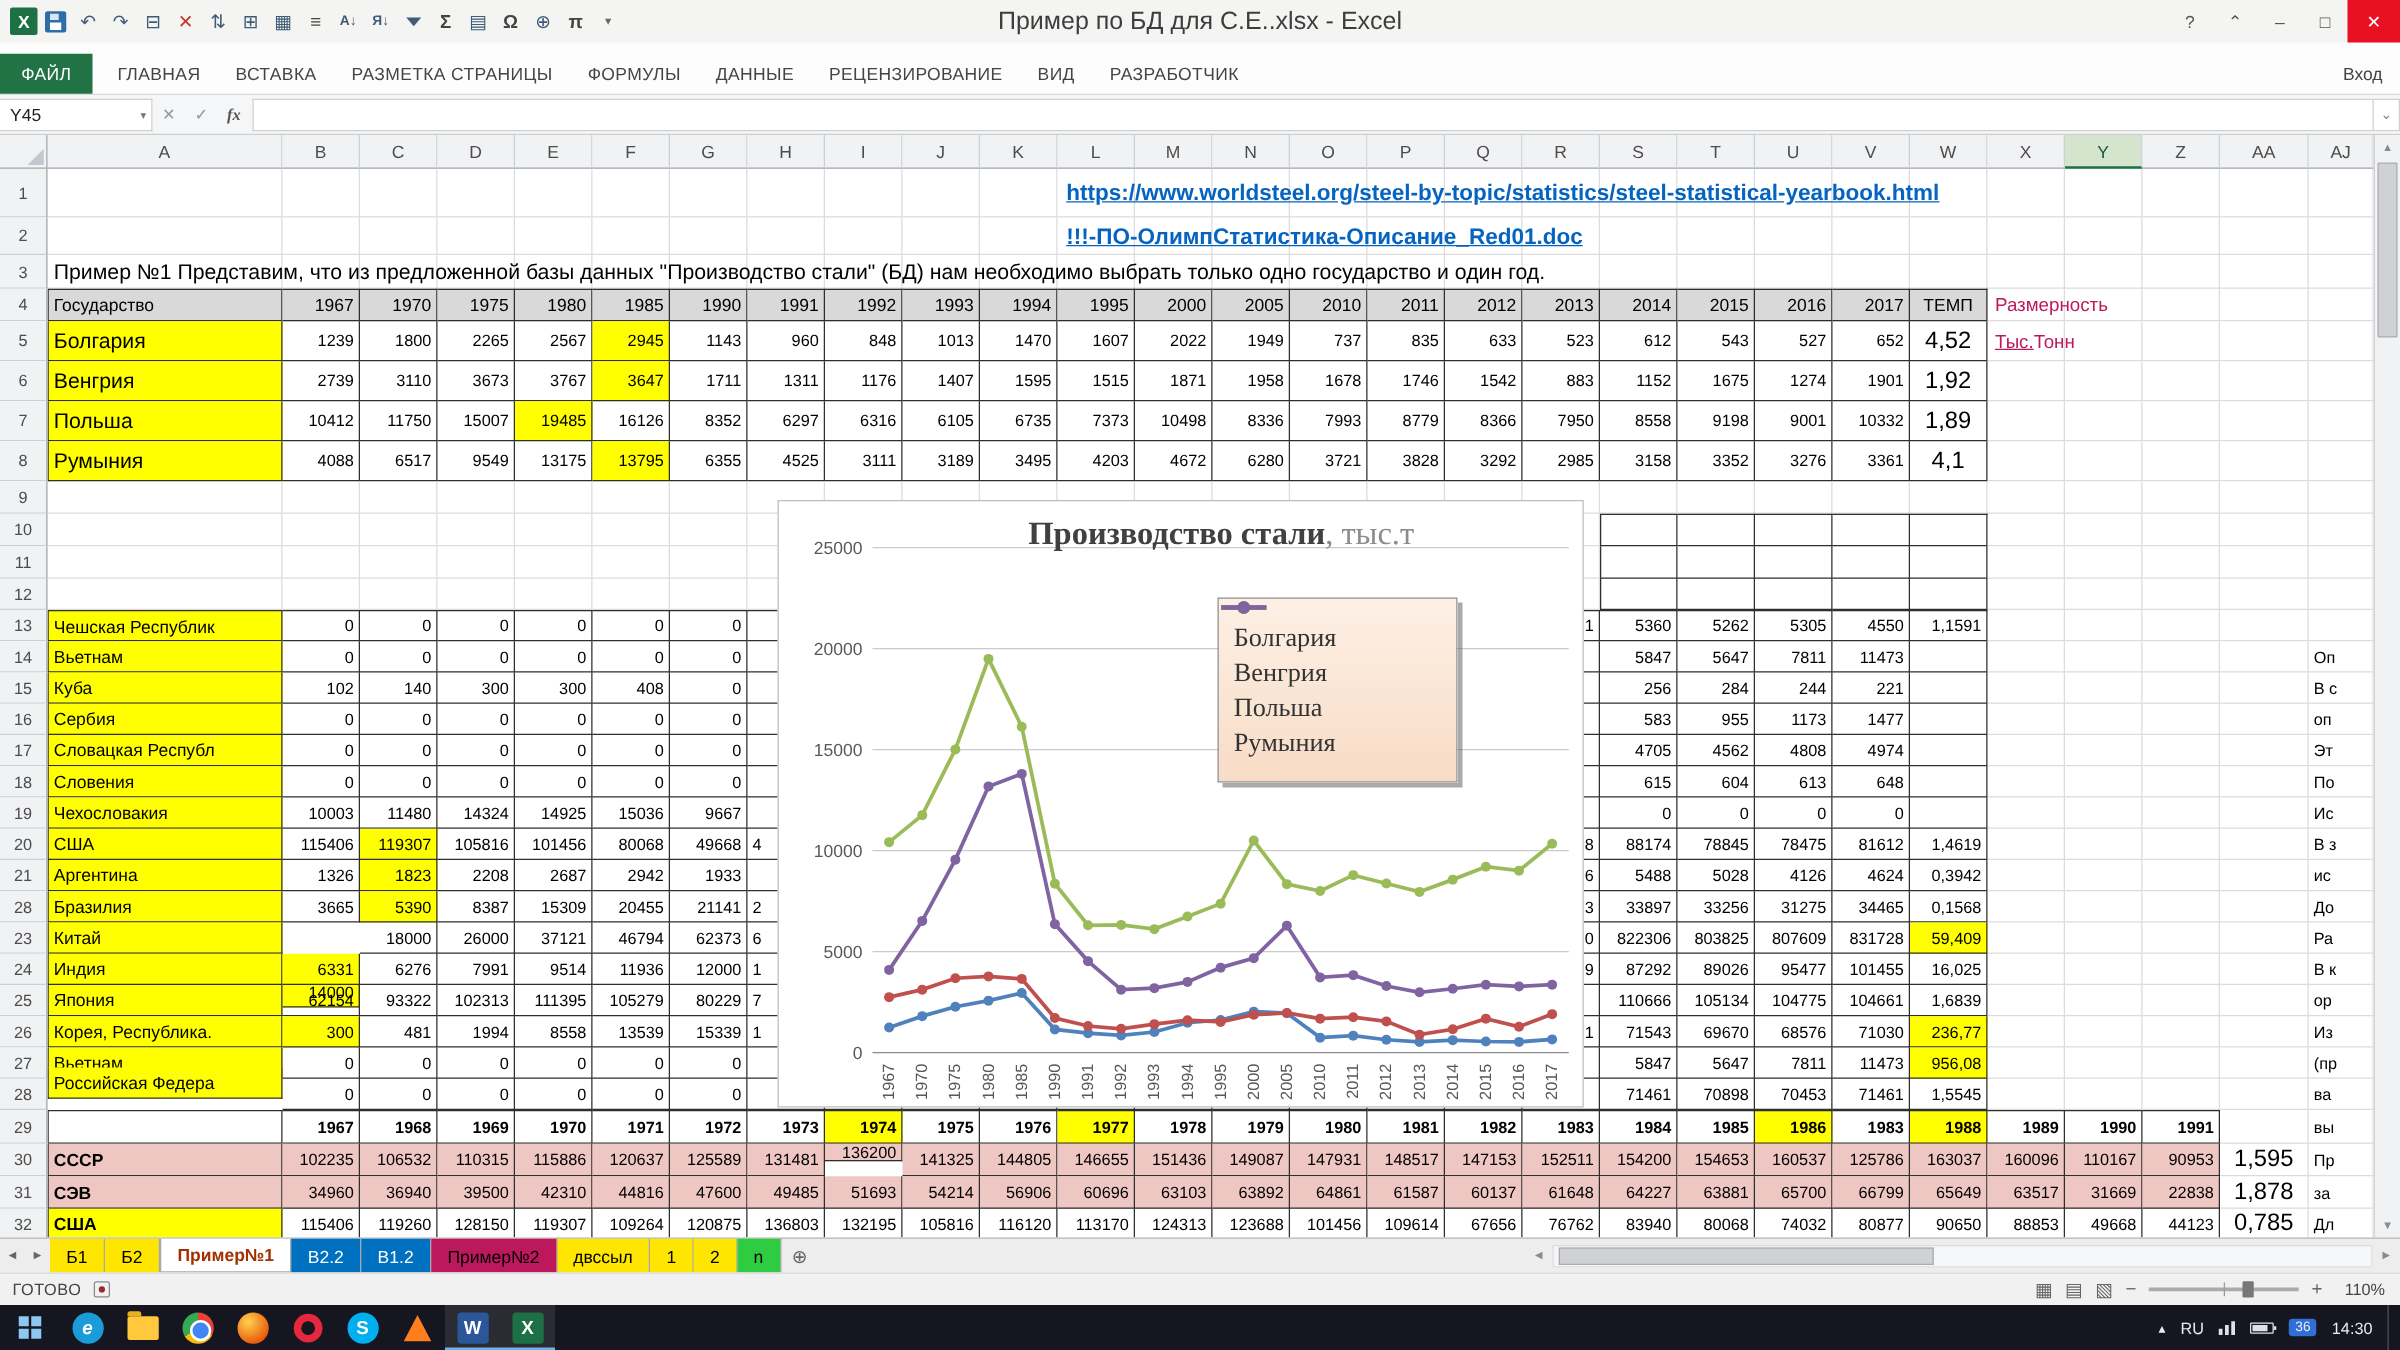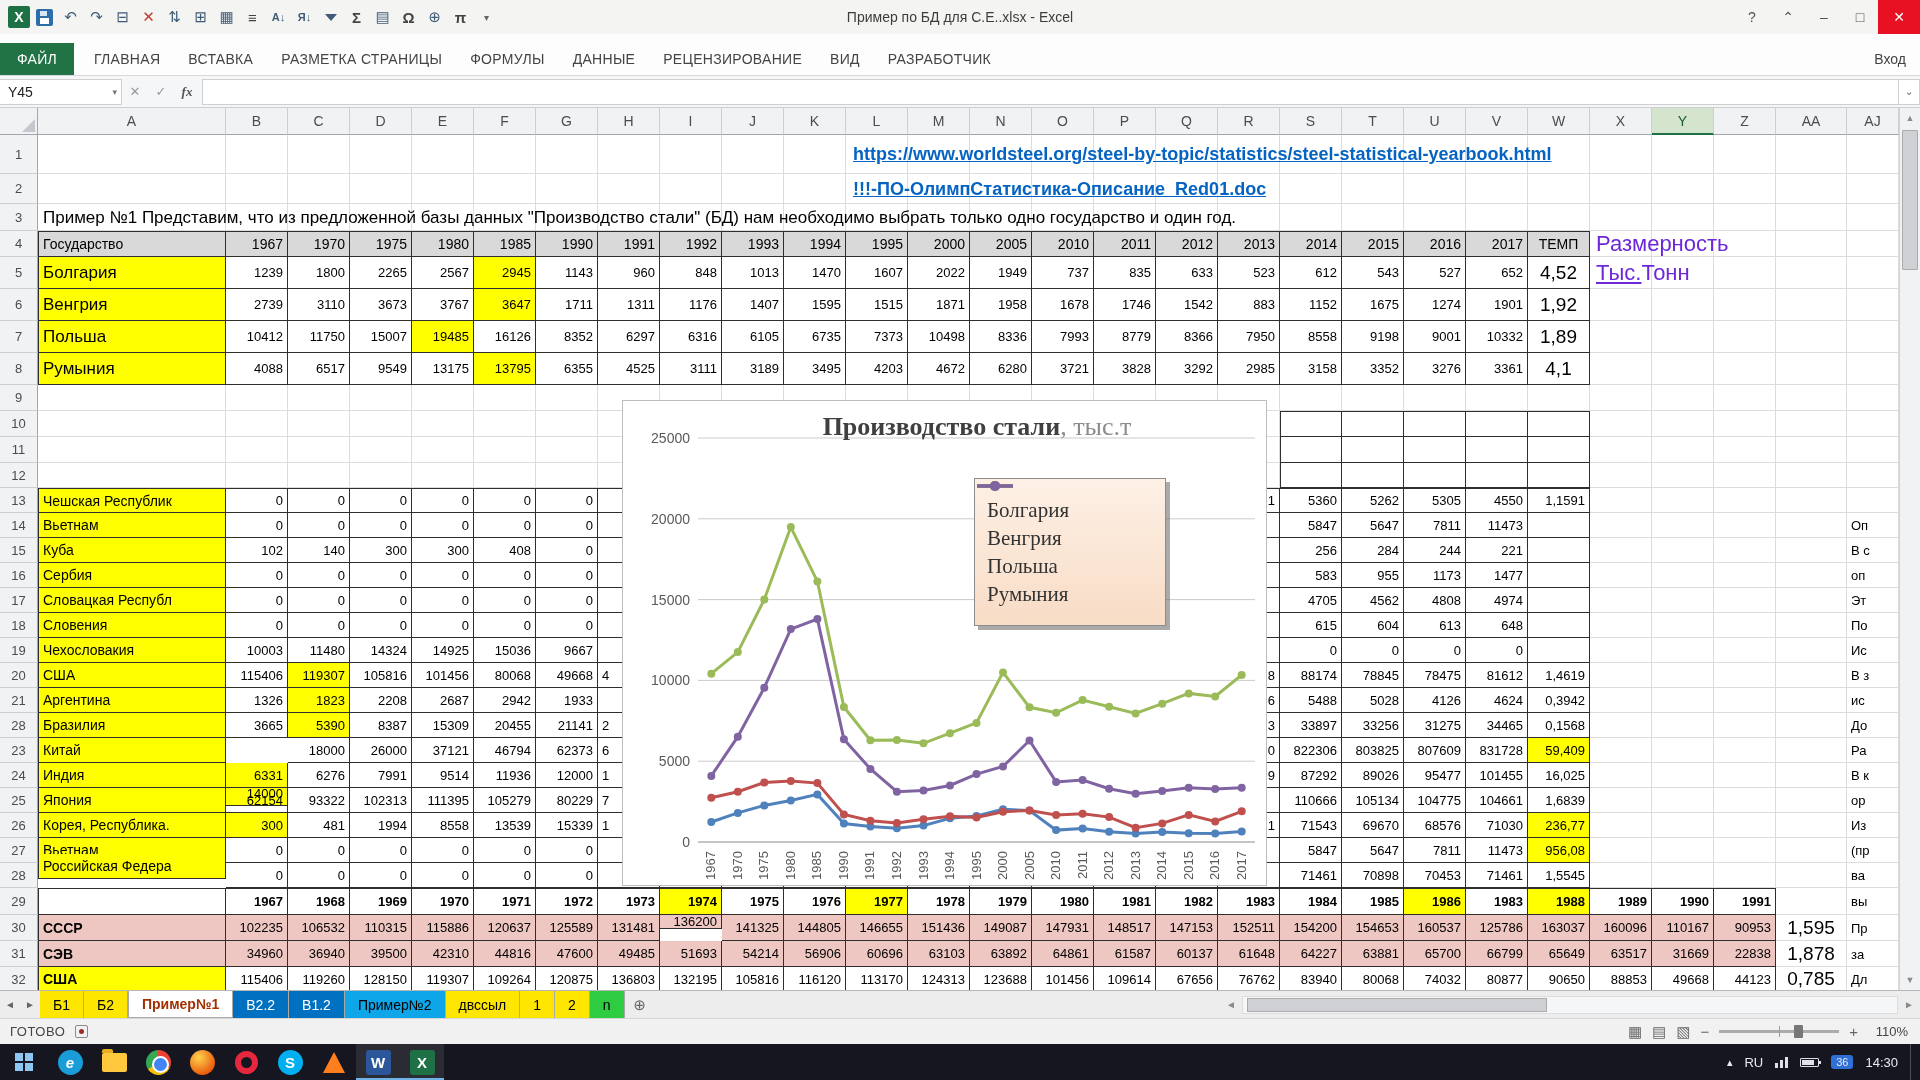--- a/index.html
+++ b/index.html
@@ -12,21 +12,21 @@
 .qi{min-width:23px;height:24px;display:flex;align-items:center;justify-content:center;font-size:15px;color:#3F5B77}
 .qi.xl{background:#1E7145;color:#fff;font-weight:bold;min-width:22px;width:22px;height:22px;border-radius:2px;font-size:14px}
 .qi.red{color:#C0392B}
 .qi.dk{color:#444;font-weight:bold}
 .qi.az{font-size:11px;font-weight:bold}
 .qi.sm{font-size:10px;color:#666}
 .sv{display:block;width:17px;height:17px;background:#2D6DA8;border-radius:2px;position:relative}
 .sv:before{content:"";position:absolute;left:4px;top:2px;right:6px;height:5px;background:#D7E6F4}
 .sv:after{content:"";position:absolute;left:4px;bottom:2px;right:4px;height:6px;background:#fff}
 .funnel{display:block;width:0;height:0;border-left:6px solid transparent;border-right:6px solid transparent;border-top:7px solid #3F5B77}
-#wtitle{position:absolute;left:400px;right:400px;text-align:center;font-size:14px;color:#3d3d3d;pointer-events:none}
+#wtitle{position:absolute;left:400px;right:400px;text-align:center;font-size:20px;color:#3d3d3d;pointer-events:none}
 #wcontrols{position:absolute;right:0;top:0;height:34px;display:flex}
 .wc{width:36px;height:100%;display:flex;align-items:center;justify-content:center;font-size:14px;color:#555}
 .wc.close{background:#E81123;color:#fff;width:42px}
 
 
 #ribbonrow{position:absolute;top:34px;left:0;right:0;height:42px;background:#FDFDFD;border-bottom:1px solid #D9D9D9;display:flex;align-items:flex-end;z-index:19}
 #rtabs{display:flex;align-items:flex-end;height:100%}
 .rtab{height:32px;display:flex;align-items:center;padding:0 14px;font-size:14px;color:#444;letter-spacing:.3px}
 .rtab.file{background:#217346;color:#fff;width:74px;justify-content:center;padding:0;margin-right:6px}
 #signin{margin-left:auto;padding:0 14px 8px 0;font-size:14px;color:#444}
@@ -58,21 +58,21 @@
 .pnk{background:#EFC7C2}
 .hdr{background:#D9D9D9;font-size:14px}
 .big{font-size:19px}
 .l17{font-size:17px}
 .l14{font-size:14px}
 .bold{font-weight:bold}
 .ov{position:absolute;display:flex;align-items:center;white-space:nowrap;z-index:3}
 .t1{font-size:21px;font-weight:bold;color:#1F3864}
 .lnk{font-size:18px;font-weight:bold;color:#0563C1;text-decoration:underline}
 .t3{font-size:17px;color:#000}
-.dimt{font-size:22px;color:#6d28d9}
+.dimt{font-size:15px;color:#be185d}
 .note{font-size:13px;color:#000}
 .und{text-decoration:underline}
 
 
 #chart{position:absolute;left:622px;top:400px;width:645px;height:486px;background:#fff;border:1px solid #BDBDBD;z-index:5}
 #chart svg{position:absolute;left:0;top:0;font-family:"Liberation Sans",sans-serif}
 .ytick{font-size:14px;fill:#595959}
 .xtick{font-size:13px;fill:#595959}
 .ctitle{font-family:"Liberation Serif",serif;font-size:26px}
 .ct1{font-weight:bold;fill:#404040}
@@ -1355,21 +1355,21 @@
     </div>
 
   <div id="tabstrip">
       <span class="tnav">◄</span>
       <span class="tnav">►</span>
       <span class="stab" style="background:#FFE600;color:#000000">Б1</span>
       <span class="stab" style="background:#FFE600;color:#000000">Б2</span>
       <span class="stab act">Пример№1</span>
       <span class="stab" style="background:#0070C0;color:#FFFFFF">В2.2</span>
       <span class="stab" style="background:#0070C0;color:#FFFFFF">В1.2</span>
-      <span class="stab" style="background:#0ea5e9;color:#000000">Пример№2</span>
+      <span class="stab" style="background:#be185d;color:#000000">Пример№2</span>
       <span class="stab" style="background:#FFE600;color:#000000">двссыл</span>
       <span class="stab" style="background:#FFE600;color:#000000">1</span>
       <span class="stab" style="background:#FFE600;color:#000000">2</span>
       <span class="stab" style="background:#2ECC40;color:#000000">n</span>
       <span class="addsheet">⊕</span>
       <div class="hscroll">
         <span class="hbtn">◄</span>
         <div class="hstrack">
           <div class="hsthumb"></div>
         </div>

